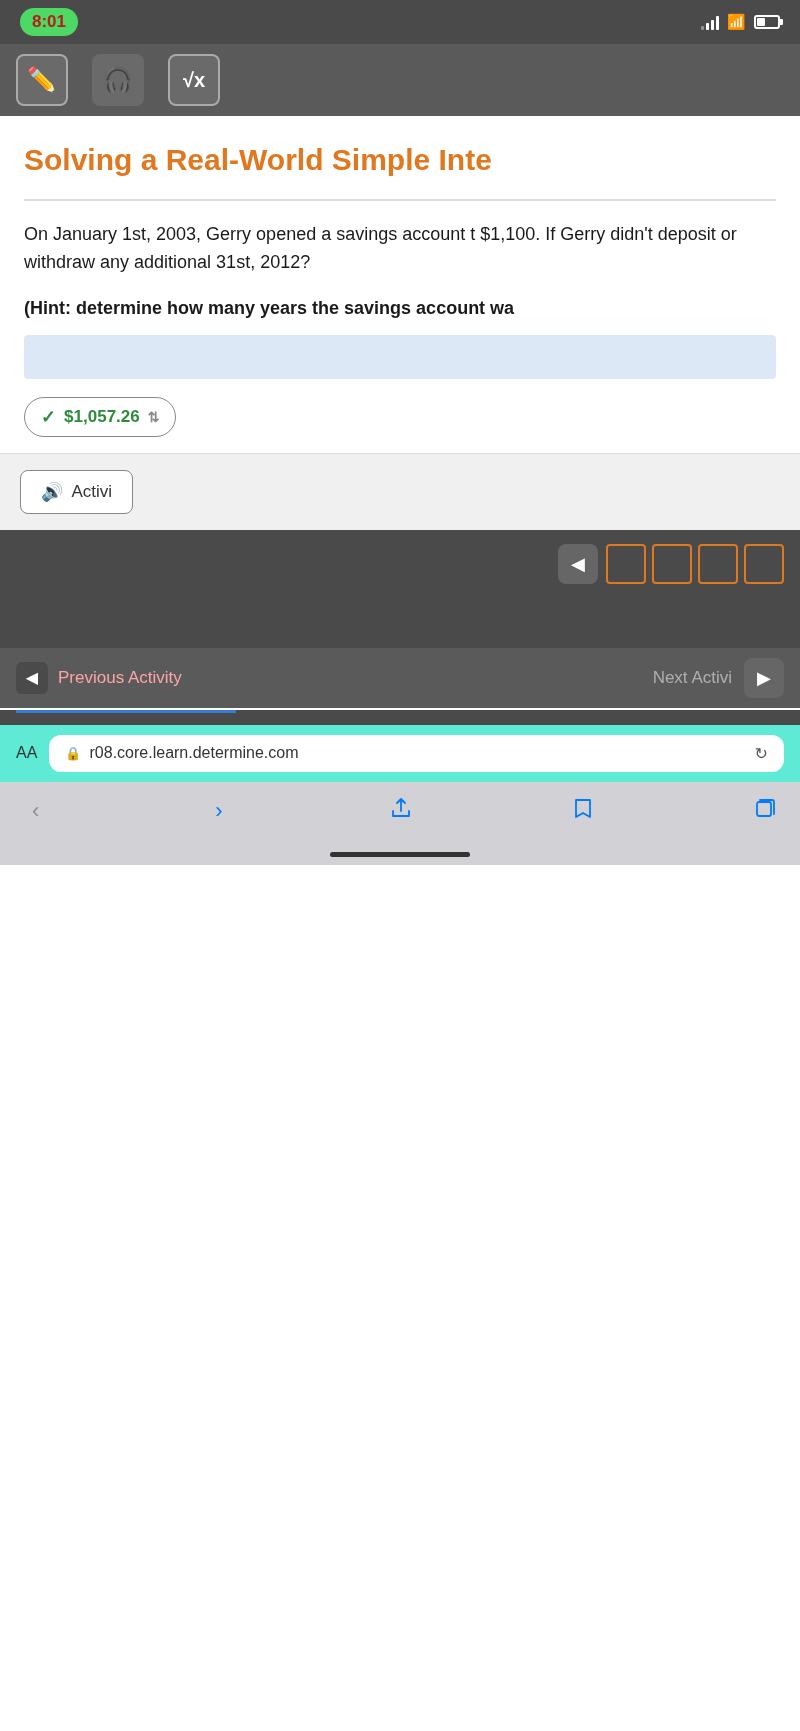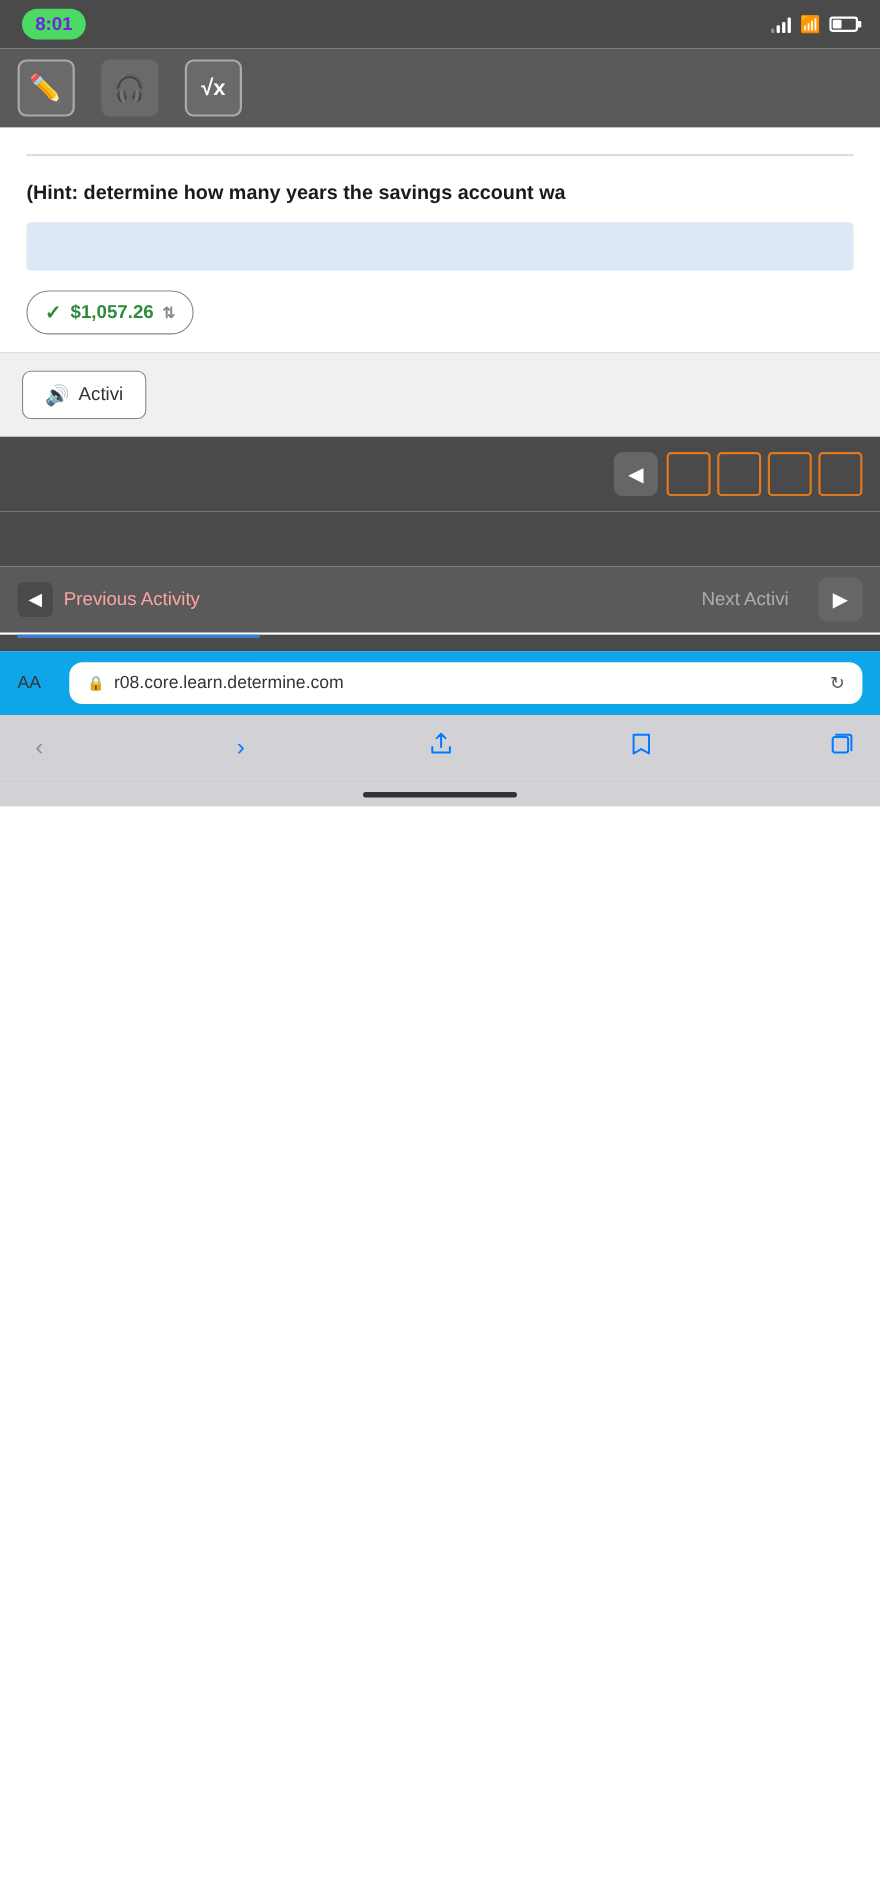--- a/index.html
+++ b/index.html
@@ -11,21 +11,21 @@
       width: 100%;
       height: 44px;
       background: #4a4a4a;
       display: flex;
       align-items: center;
       justify-content: space-between;
       padding: 0 20px;
     }
     .status-time {
       background: #4cd964;
-      color: #6d28d9;
+      color: #b91c1c;
       font-size: 17px;
       font-weight: 600;
       padding: 4px 12px;
       border-radius: 14px;
     }
     .status-icons {
       display: flex;
       align-items: center;
       gap: 8px;
     }
@@ -284,25 +284,25 @@
     .activity-progress {
       width: 220px;
       height: 3px;
       background: #3a7bd5;
       margin-top: 2px;
     }
 
     
     .safari-bar {
       width: 100%;
-      background: #0ea5e9;
+      background: #5eead4;
       padding: 10px 16px;
       display: flex;
       align-items: center;
-      gap: 26px;
+      gap: 12px;
     }
     .safari-aa {
       font-size: 16px;
       color: #333;
       font-weight: 500;
     }
     .safari-address {
       flex: 1;
       background: #fff;
       border-radius: 12px;
@@ -376,21 +376,23 @@
   </div>
   <div class="toolbar-btn">
     <span class="headphone-icon">🎧</span>
   </div>
   <div class="toolbar-btn active">
     <span class="math-icon">√x</span>
   </div>
 </div>
 
 <div class="content-area">
+  <div class="page-title">Solving a Real-World Simple Inte</div>
   <div class="divider"></div>
+  <p class="problem-text">On January 1st, 2003, Gerry opened a savings account t $1,100. If Gerry didn't deposit or withdraw any additional 31st, 2012?</p>
   <div class="hint-row">
     <span class="hint-text">(Hint: determine how many years the savings account wa</span>
   </div>
   <div class="answer-row"></div>
   <div>
     <div class="answer-badge">
       <span class="check-icon">✓</span>
       <span>$1,057.26</span>
       <span class="chevron-icon">⇅</span>
     </div>
@@ -416,21 +418,21 @@
   </div>
 </div>
 
 <div style="width:100%; height:50px; background:#4a4a4a;"></div>
 
 <div class="activity-bar">
   <div class="prev-activity">
     <div class="prev-arrow">◀</div>
     <span class="prev-label">Previous Activity</span>
   </div>
-  <div style="display:flex;align-items:center;gap:27px;">
+  <div style="display:flex;align-items:center;gap:12px;">
     <span class="next-label">Next Activi</span>
     <div class="next-arrow">▶</div>
   </div>
 </div>
 
 <div style="width:100%; background:#4a4a4a; padding: 0 16px 12px 16px;">
   <div class="activity-progress"></div>
 </div>
 
 <div class="safari-bar">

